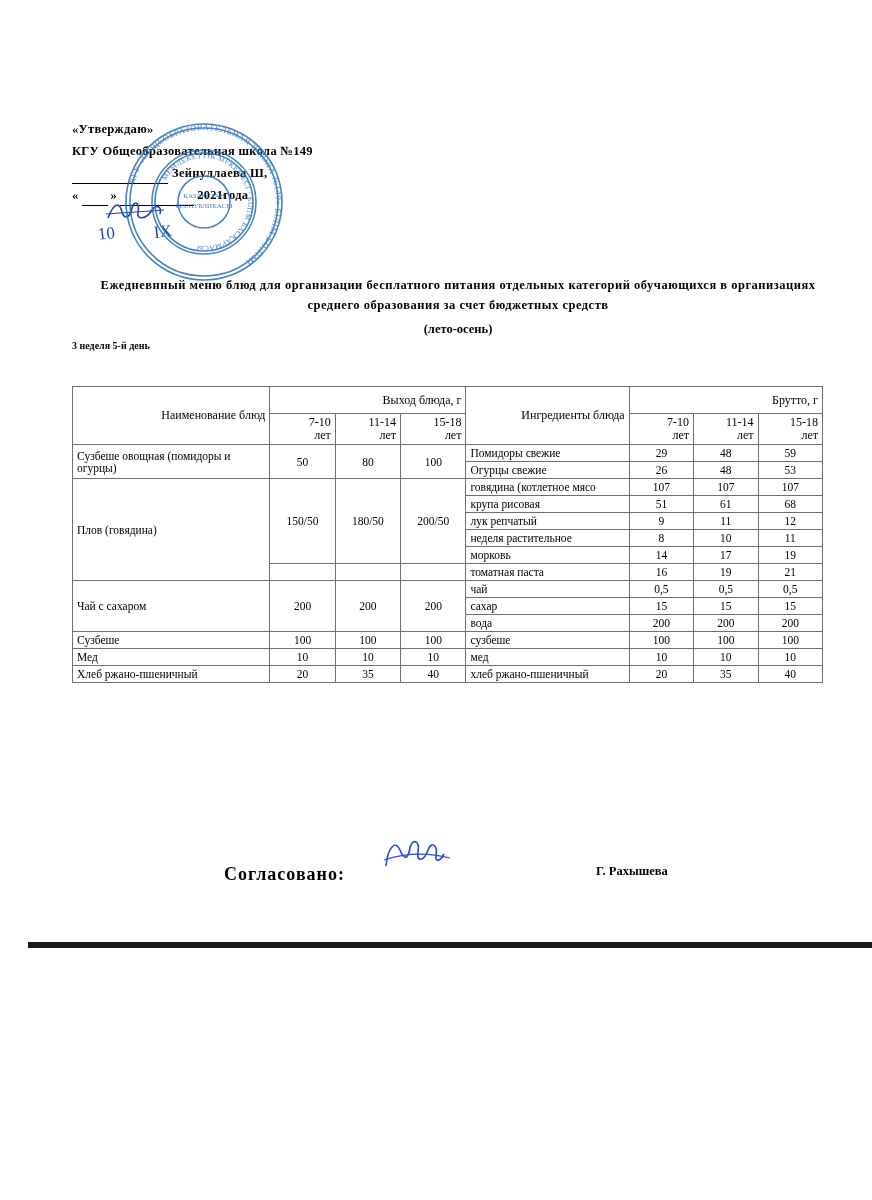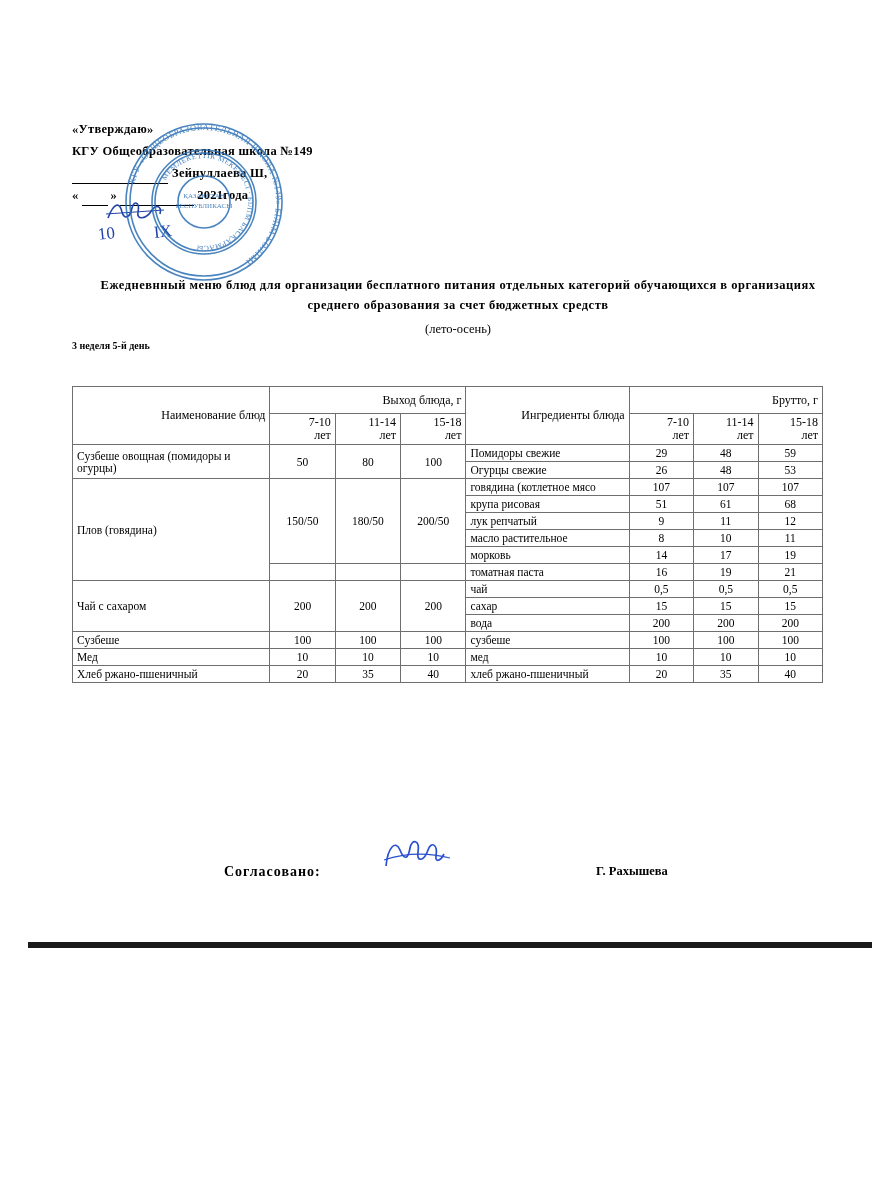--- a/index.html
+++ b/index.html
@@ -97,21 +97,21 @@
     line-height: 20px;
     letter-spacing: 0.5px;
   }
   .season {
     position: absolute;
     left: 60px;
     top: 322px;
     width: 740px;
     text-align: center;
     font-size: 12.5px;
-    font-weight: normal;
+    font-weight: bold;
   }
   .weekday {
     position: absolute;
     left: 44px;
     top: 340px;
     font-size: 10px;
     font-weight: bold;
   }
 
   
@@ -145,21 +145,21 @@
   .c-num  { width: 58px;  text-align: center; }
   .c-ing  { width: 160px; text-align: left; padding-left: 6px; }
   .r-head td, .r-head th { height: 22px; }
   .cell-empty { border: 1px solid #6f6f6f; }
 
   
   .agreed {
     position: absolute;
     left: 196px;
     top: 864px;
-    font-size: 14px;
+    font-size: 18px;
     font-weight: bold;
     letter-spacing: 1px;
   }
   .approver {
     position: absolute;
     left: 568px;
     top: 864px;
     font-size: 12.5px;
     font-weight: bold;
   }
@@ -322,21 +322,21 @@
             <td class="c-num">61</td>
             <td class="c-num">68</td>
           </tr>
           <tr>
             <td class="c-ing">лук репчатый</td>
             <td class="c-num">9</td>
             <td class="c-num">11</td>
             <td class="c-num">12</td>
           </tr>
           <tr>
-            <td class="c-ing">масло растительное</td>
+            <td class="c-ing">неделя растительное</td>
             <td class="c-num">8</td>
             <td class="c-num">10</td>
             <td class="c-num">11</td>
           </tr>
           <tr>
             <td class="c-ing">морковь</td>
             <td class="c-num">14</td>
             <td class="c-num">17</td>
             <td class="c-num">19</td>
           </tr>

